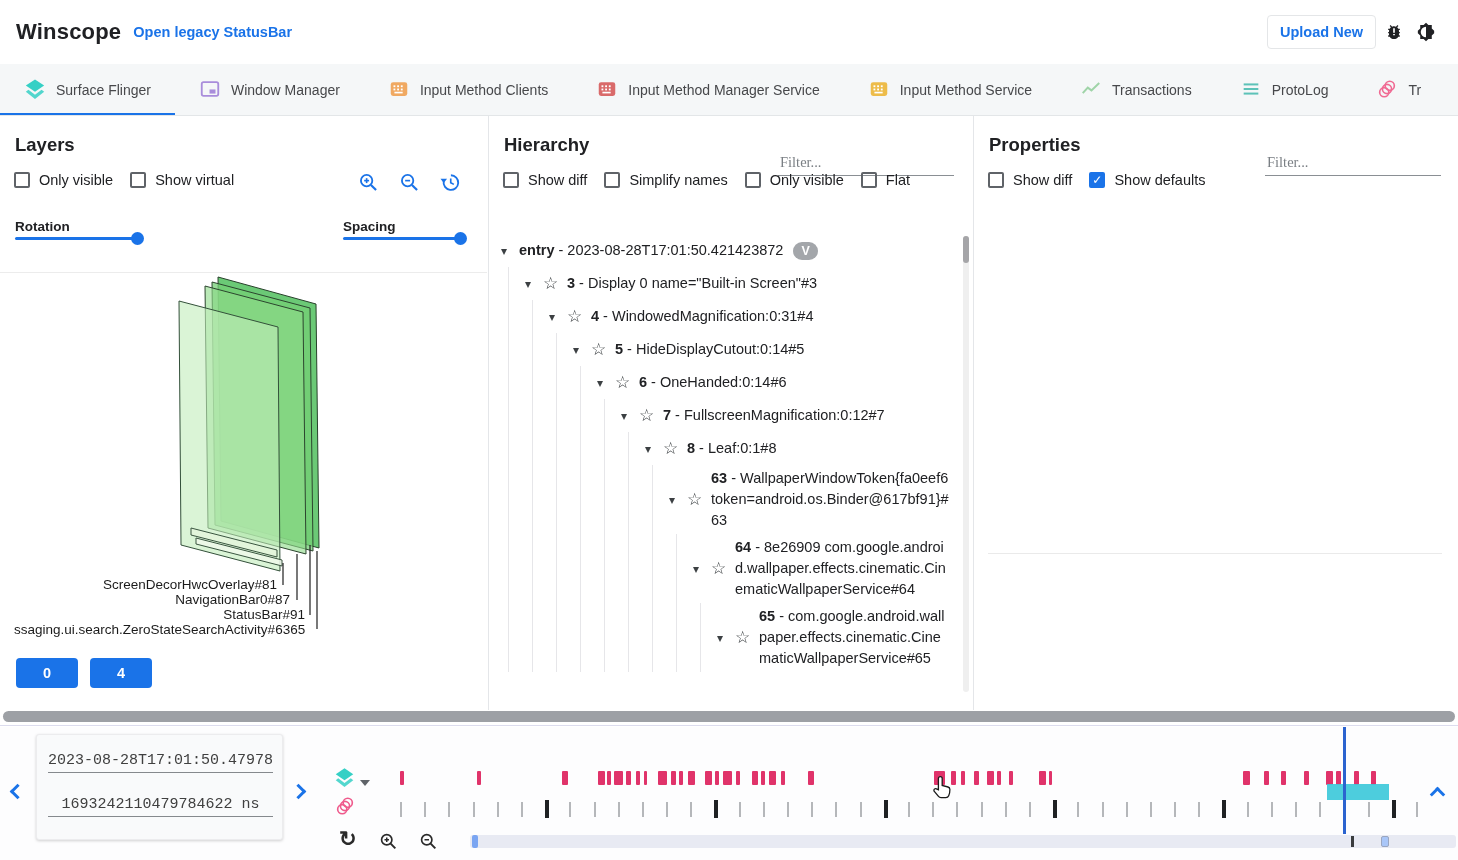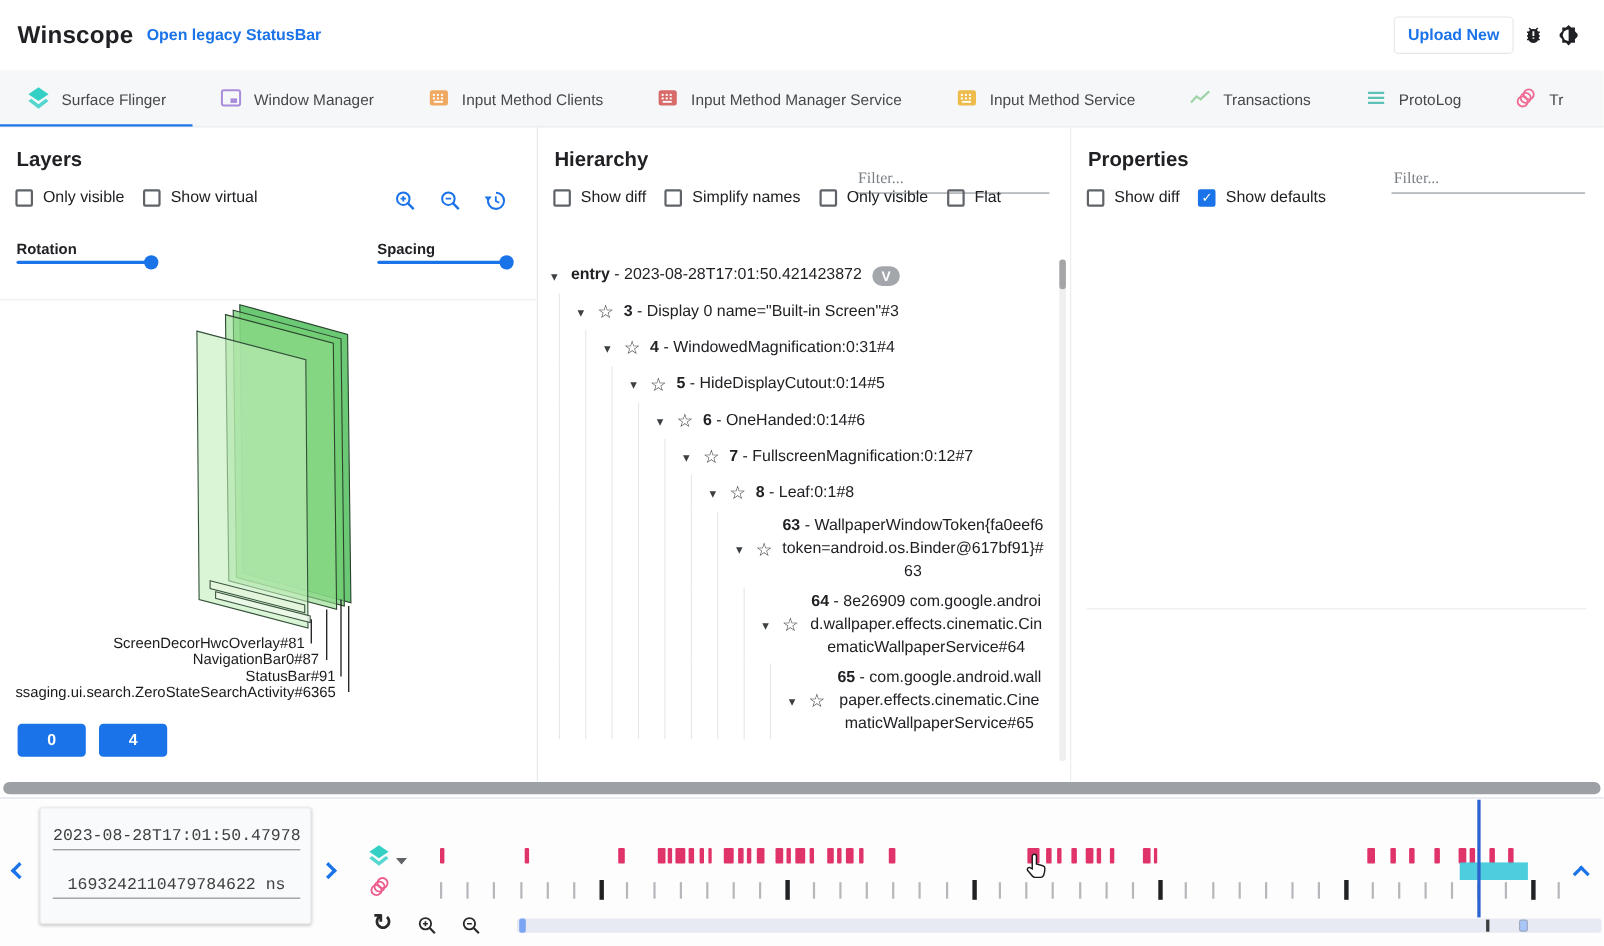--- a/index.html
+++ b/index.html
@@ -52,21 +52,21 @@
   .layer-label { position:absolute; font-size:13.5px; color:#1b1b1b; white-space:nowrap; }
   .rects-btns { position:absolute; left:16px; top:542px; display:flex; gap:12px; }
   .rect-btn { width:62px; height:30px; background:#1a73e8; border:none; border-radius:4px; color:#fff;
     font-size:14.5px; font-weight:bold; cursor:pointer; font-family:inherit; }
 
   
   .tree { position:absolute; left:0; top:116px; width:486px; height:478px; overflow:hidden; padding:2px 26px 0 12px; }
   .trow { position:relative; display:flex; align-items:center; min-height:33px; font-size:14.5px; padding:3px 0; }
   .trow .expander { width:18px; color:#3c4043; font-size:12px; flex:0 0 auto; cursor:pointer; }
   .trow .star { width:24px; color:#3c4043; font-size:17px; flex:0 0 auto; cursor:pointer; }
-  .trow .txt { word-break:break-all; line-height:21px;text-align:center; }
+  .trow .txt { word-break:break-all; line-height:21px; }
   .trow .badge { background:#a3a6aa; color:#fff; font-size:12.5px; font-weight:bold; border-radius:10px;
     padding:2px 8px; margin-left:10px; flex:0 0 auto; }
   .guide { position:absolute; top:0; bottom:0; border-left:1px solid #e6e6e9; }
   .vscroll-track { position:absolute; right:4px; top:120px; width:6px; height:456px; background:#efefef; border-radius:3px; }
   .vscroll-thumb { position:absolute; right:4px; top:120px; width:6px; height:27px; background:#a5a5a8; border-radius:3px; cursor:pointer; }
 
   .props-divider { position:absolute; left:14px; right:16px; top:437px; border-top:1px solid #eaeaea; }
 
   
   .hbar { position:absolute; left:3px; top:711px; width:1452px; height:11px; background:#9da0a5; border-radius:6px; cursor:pointer; }

